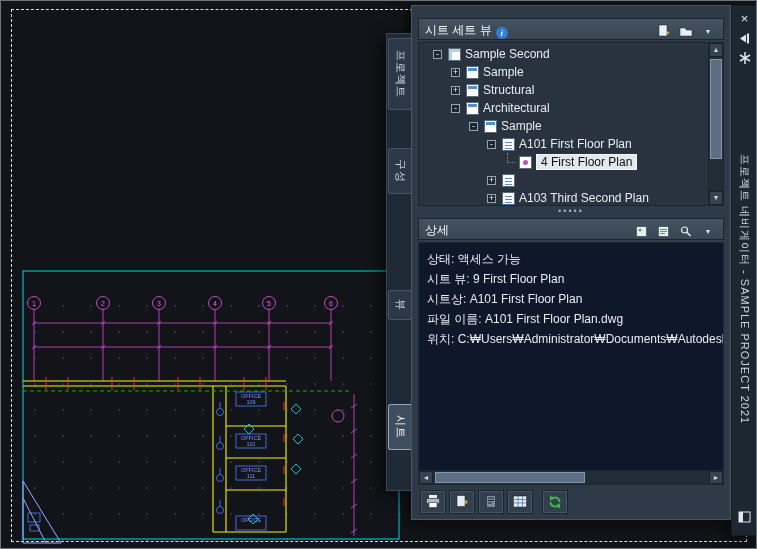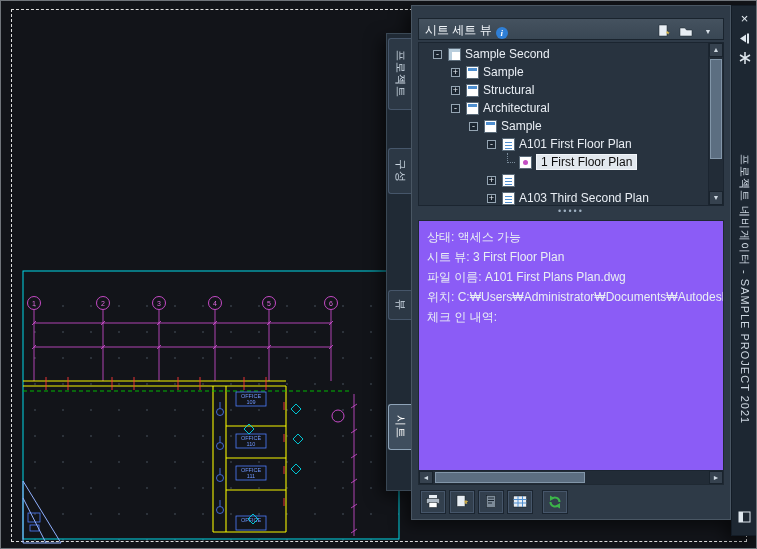--- a/index.html
+++ b/index.html
@@ -61,21 +61,21 @@
   .vscroll{position:absolute;right:0;top:0;bottom:0;width:15px;background:#222c37;border-left:1px solid #1b2530;display:flex;flex-direction:column;}
   .sbtn{height:14px;width:100%;flex:none;background:#36424f;border:1px solid #19232d;color:#cfd9e2;font-size:7px;line-height:12px;text-align:center;}
   .vtrack{flex:1;position:relative;}
   .vthumb{position:absolute;left:1px;right:1px;top:2px;height:100px;background:#5c6e81;border:1px solid #82PErr;border:1px solid #8296a9;}
   .hscroll{height:14px;flex:none;display:flex;background:#222c37;border-top:1px solid #1b2530;}
   .hbtn2{width:14px;height:100%;flex:none;background:#36424f;border:1px solid #19232d;color:#cfd9e2;font-size:7px;line-height:12px;text-align:center;}
   .htrack{flex:1;position:relative;}
   .hthumb{position:absolute;top:1px;bottom:1px;left:2px;width:150px;background:#5c6e81;border:1px solid #8296a9;}
   
   .splitter{height:12px;flex:none;text-align:center;color:#9fb0c0;font-size:9px;line-height:10px;letter-spacing:2px;}
-  .detailsbox{flex:1;margin-top:2px;display:flex;flex-direction:column;background:#8b5cf6;border:1px solid #1f2933;overflow:hidden;}
+  .detailsbox{flex:1;margin-top:2px;display:flex;flex-direction:column;background:#0f172a;border:1px solid #1f2933;overflow:hidden;}
   .detail-lines{flex:1;padding:6px 8px;font-size:12px;line-height:20px;white-space:nowrap;overflow:hidden;}
   
   .toolbar{height:30px;flex:none;display:flex;align-items:center;gap:3px;padding:3px 2px 0;}
   .tbtn{width:26px;height:24px;display:flex;align-items:center;justify-content:center;background:#323f4d;border:1px solid #1b2530;box-shadow:inset 0 0 0 1px #46566a;}
   .tbtn.gap{margin-left:6px;}
   
   .title-strip{width:27px;height:531px;background:#1d2732;border:1px solid #131c26;display:flex;flex-direction:column;align-items:center;padding:4px 0 6px;}
   .sicon{width:17px;height:16px;display:flex;align-items:center;justify-content:center;color:#e6edf3;flex:none;margin-bottom:4px;font-size:13px;line-height:15px;}
   .vtitle-wrap{flex:1;display:flex;align-items:center;justify-content:center;overflow:hidden;}
   .vtitle{writing-mode:vertical-rl;text-orientation:sideways;white-space:nowrap;font-size:11px;letter-spacing:1px;color:#cdd7e1;}
@@ -246,21 +246,21 @@
           <span class="tlabel">Sample</span>
         </div>
         <div class="tree-row" style="padding-left:68px;">
           <span class="exp">-</span>
           <span class="ticn sheet"></span>
           <span class="tlabel">A101 First Floor Plan</span>
         </div>
         <div class="tree-row" style="padding-left:88px;">
           <span class="elbow"></span>
           <span class="ticn view"></span>
-          <span class="tlabel sel">1 First Floor Plan</span>
+          <span class="tlabel sel">4 First Floor Plan</span>
         </div>
         <div class="tree-row" style="padding-left:68px;">
           <span class="exp">+</span>
           <span class="ticn sheet"></span>
         </div>
         <div class="tree-row" style="padding-left:68px;">
           <span class="exp">+</span>
           <span class="ticn sheet"></span>
           <span class="tlabel">A103 Third Second Plan</span>
         </div>
@@ -268,29 +268,54 @@
           <span class="sbtn">▲</span>
           <span class="vtrack">
               <span class="vthumb"></span>
             </span>
           <span class="sbtn">▼</span>
         </div>
       </div>
 
       <div class="splitter">•••••</div>
 
+      <div class="hdr">
+        <span>상세</span>
+        <span class="sp"></span>
+        <span class="hbtn">
+          <svg width="14" height="13">
+              <rect x="1.5" y="1.5" width="10" height="10" fill="#e8eef4" stroke="#1a242e" stroke-width="0.5"></rect>
+              <circle cx="5" cy="5" r="1.5" fill="#35b04a"></circle>
+            </svg>
+        </span>
+        <span class="hbtn">
+          <svg width="14" height="13">
+              <rect x="1.5" y="1.5" width="10" height="10" fill="#e8eef4" stroke="#1a242e" stroke-width="0.5"></rect>
+              <path d="M3 4.5h7M3 6.5h7M3 8.5h5" stroke="#4f8fd0" stroke-width="1"></path>
+            </svg>
+        </span>
+        <span class="hbtn">
+          <svg width="14" height="13">
+              <circle cx="5.5" cy="5" r="3" fill="none" stroke="#e8eef4" stroke-width="1.2"></circle>
+              <line x1="7.8" y1="7.3" x2="11.5" y2="11" stroke="#e8eef4" stroke-width="1.5"></line>
+            </svg>
+        </span>
+        <span class="hbtn">
+            <span class="chev">▼</span>
+          </span>
+      </div>
 
       <div class="detailsbox">
         <div class="detail-lines">
           <div>상태: 액세스 가능</div>
-          <div>시트 뷰: 3 First Floor Plan</div>
+          <div>시트 뷰: 9 First Floor Plan</div>
           <div></div>
-          <div>파일 이름: A101 First Plans Plan.dwg</div>
+          <div>시트상: A101 First Floor Plan</div>
+          <div>파일 이름: A101 First Floor Plan.dwg</div>
           <div>위치: C:₩Users₩Administrator₩Documents₩Autodesk₩</div>
-          <div>체크 인 내역:</div>
         </div>
         <div class="hscroll">
           <span class="hbtn2">◄</span>
           <span class="htrack">
               <span class="hthumb"></span>
             </span>
           <span class="hbtn2">►</span>
         </div>
       </div>
 

